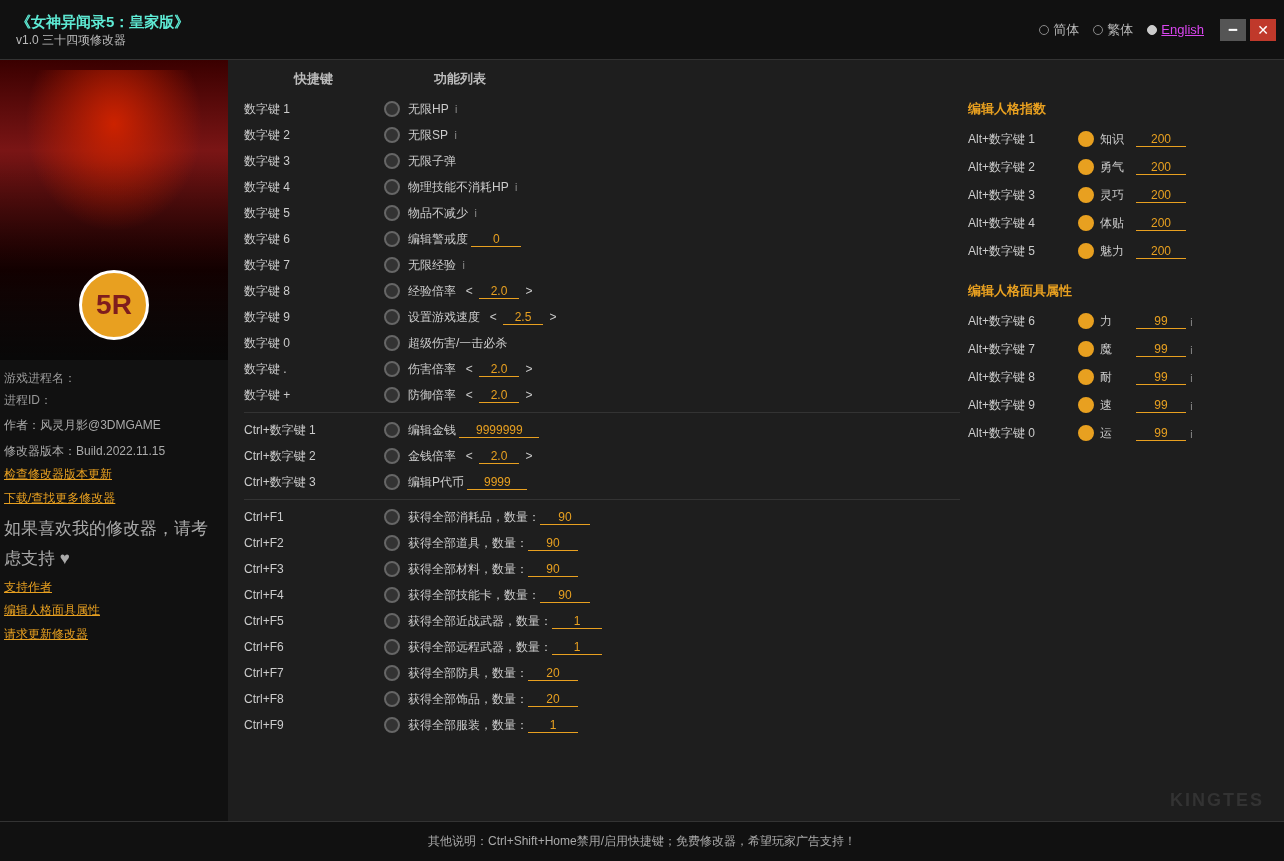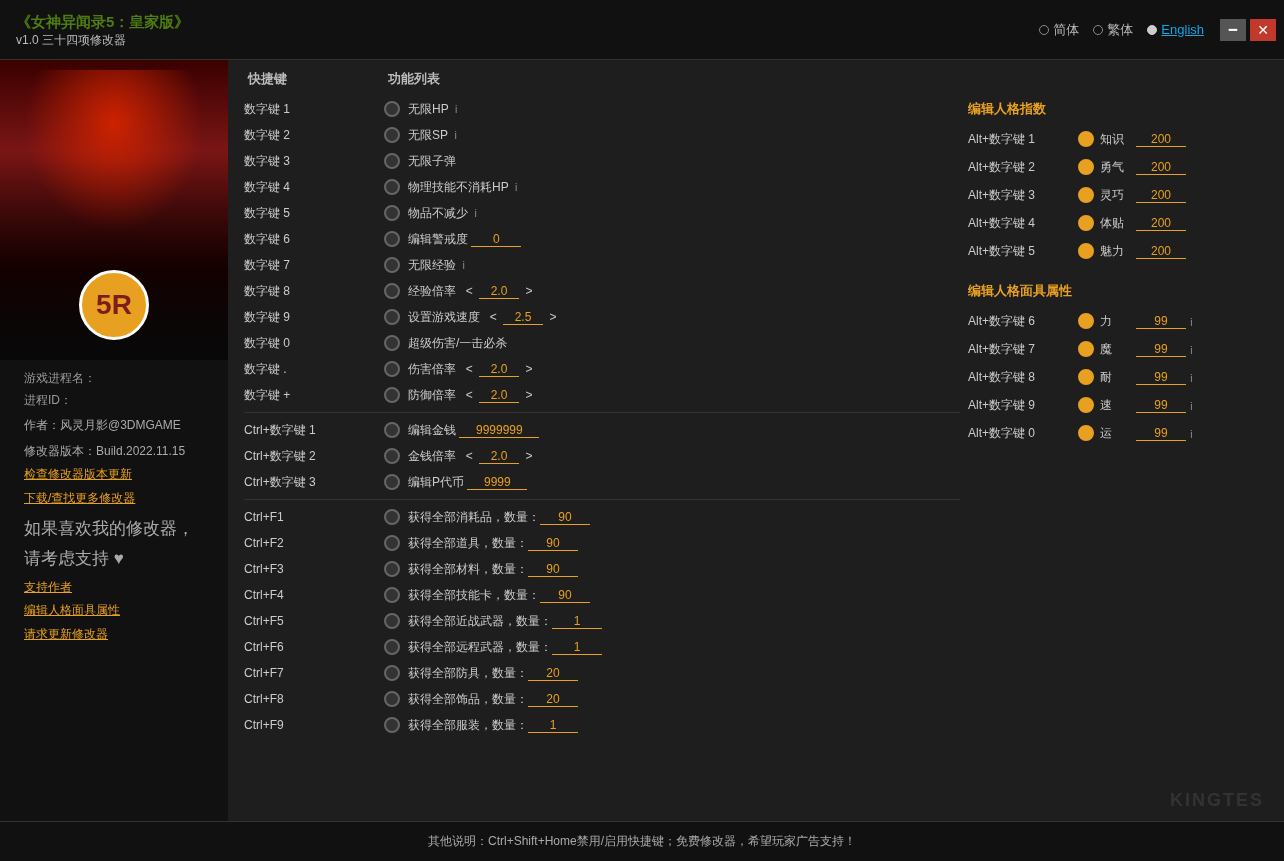--- a/index.html
+++ b/index.html
@@ -17,21 +17,21 @@
     #titlebar {
       background: #111;
       height: 60px;
       display: flex;
       align-items: center;
       padding: 0 16px;
       position: relative;
       border-bottom: 1px solid #333;
     }
     #title-text {
-      color: #4d7c0f;
+      color: #5eead4;
       font-size: 15px;
       font-weight: bold;
       line-height: 1.4;
     }
     #title-version {
       color: #bbb;
       font-size: 12px;
     }
     #lang-switcher {
       position: absolute;
@@ -44,21 +44,21 @@
       font-size: 13px;
     }
     .lang-option {
       display: flex;
       align-items: center;
       gap: 4px;
       color: #bbb;
       cursor: pointer;
       justify-content: flex-end;
     }
-    .lang-option.active { color: #0ea5e9; text-decoration: underline; }
+    .lang-option.active { color: #d946ef; text-decoration: underline; }
     .radio-dot {
       width: 10px;
       height: 10px;
       border-radius: 50%;
       border: 1.5px solid #888;
       display: inline-block;
       background: transparent;
     }
     .radio-dot.filled {
       border-color: #ccc;
@@ -126,21 +126,21 @@
       border-radius: 50%;
       display: flex;
       align-items: center;
       justify-content: center;
       font-size: 28px;
       font-weight: 900;
       color: #7f1d1d;
       border: 3px solid #fff;
     }
     #sidebar-info {
-      padding: 8px 24px;
+      padding: 8px 4px;
       font-size: 12px;
       color: #aaa;
       line-height: 1.8;
     }
     .info-label { color: #999; }
     .info-link {
       color: #e8a020;
       text-decoration: underline;
       cursor: pointer;
       display: block;
@@ -157,21 +157,21 @@
 
     
     #content-header {
       display: flex;
       margin-bottom: 8px;
       color: #bbb;
       font-size: 13px;
       font-weight: bold;
       padding-left: 4px;
     }
-    #header-shortcut { width: 140px; }
+    #header-shortcut { width: 140px; margin-left: 46px; }
     #header-function { flex: 1; }
 
     
     .toggle-row {
       display: flex;
       align-items: center;
       min-height: 26px;
       padding: 2px 0;
     }
     .shortcut-label {

